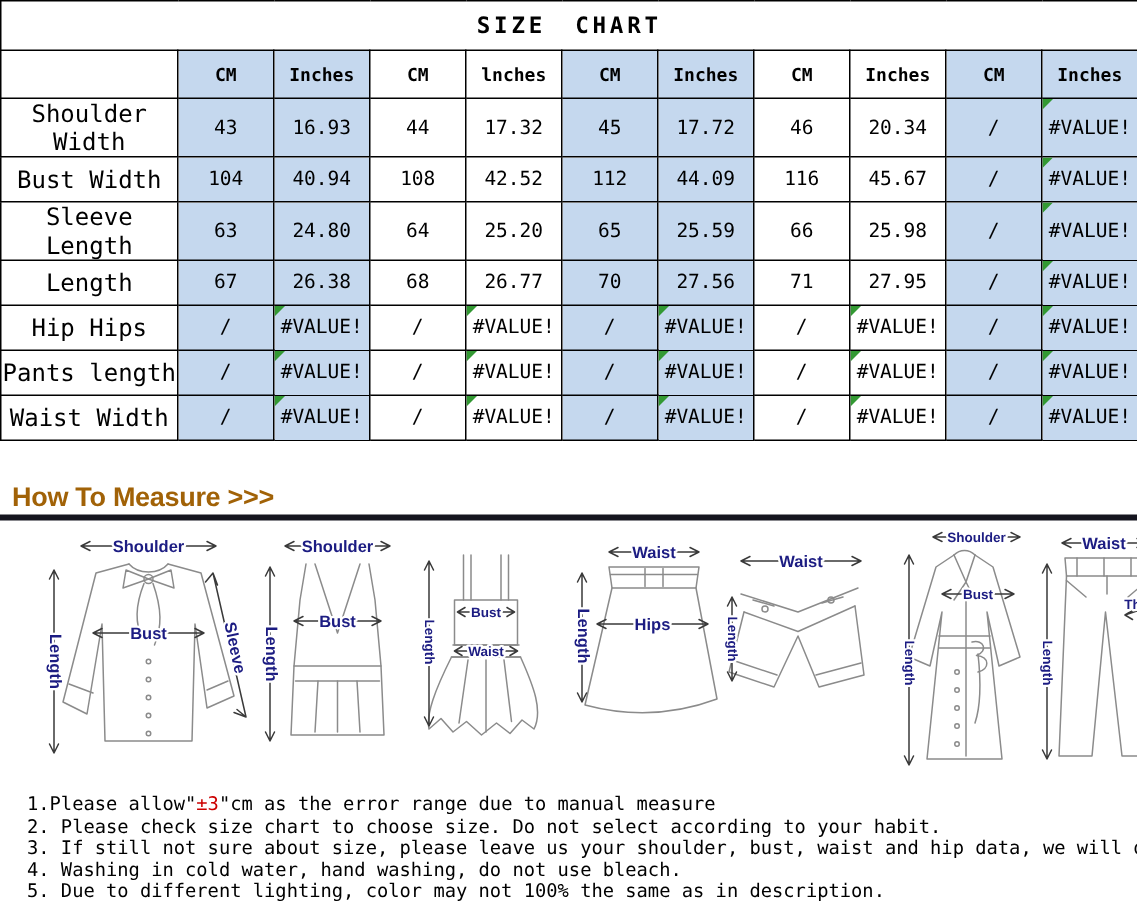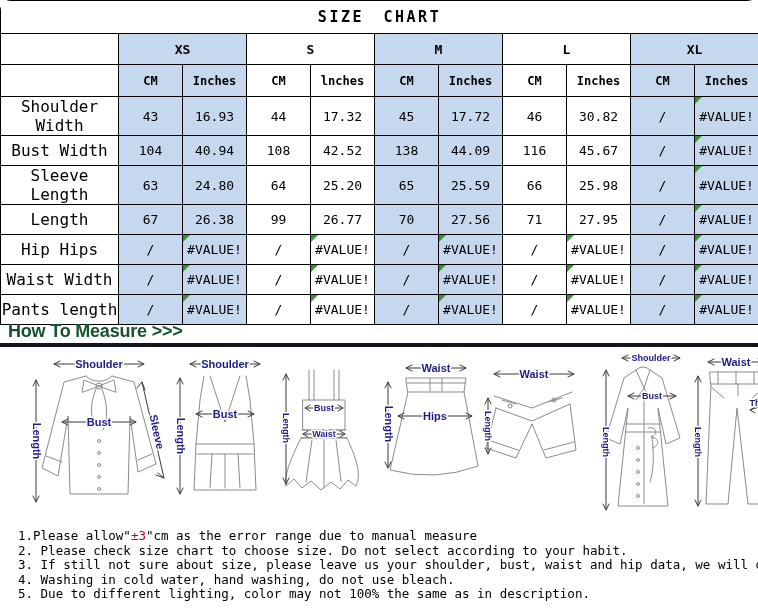--- a/index.html
+++ b/index.html
@@ -1,35 +1,35 @@
 <!DOCTYPE html>
 <html><head>
 <meta charset="utf-8">
 <style>
   html,body{margin:0;padding:0;background:#fff;}
   .screen{position:relative;width:758px;height:611px;background:#ffffff;overflow:hidden;
-          font-family:"DejaVu Sans Mono","Liberation Mono",monospace;color:#000;border-radius:11px;}
+          font-family:"DejaVu Sans Mono","Liberation Mono",monospace;color:#000;}
 
   
   table.sizechart{position:absolute;left:0;top:0;width:758px;border-collapse:collapse;table-layout:fixed;}
   table.sizechart td{border:1px solid #000;text-align:center;vertical-align:middle;overflow:hidden;padding:0;}
   td.title-cell{height:32px;border:1px solid #777;border-bottom:1px solid #000;
                 font-size:15px;font-weight:bold;letter-spacing:2.5px;word-spacing:8px;}
   tr.size-row td{height:30px;font-size:13px;font-weight:bold;}
   tr.unit-row td{height:31px;font-size:12px;font-weight:bold;}
   tr.data-row td{height:29px;font-size:13px;}
   tr.data-row td.rlab{font-size:16px;}
   td.b{background:#c5d8ee;}
   td.err{position:relative;font-size:12px;}
   td.err::before{content:"";position:absolute;top:0;left:0;width:0;height:0;
                  border-top:7px solid #339933;border-right:7px solid transparent;}
 
   
   .howto{position:absolute;left:8px;top:321px;font-family:"Liberation Sans",sans-serif;
-         font-weight:bold;font-size:18px;color:#14532d;letter-spacing:-0.2px;}
+         font-weight:bold;font-size:18px;color:#a16207;letter-spacing:-0.2px;}
   .rule{position:absolute;left:0;top:343px;width:758px;height:4px;background:#15151f;}
 
   
   .diagrams{position:absolute;left:16px;top:350px;width:758px;height:178px;}
   .diagrams svg{position:absolute;overflow:visible;}
   .garment path,.garment circle{fill:none;stroke:#8b8b8b;stroke-width:1;stroke-linejoin:round;stroke-linecap:round;}
   .arrow{fill:none;stroke:#3a3a3a;stroke-width:1;stroke-linejoin:round;stroke-linecap:round;}
   .lbl{font-family:"Liberation Sans",sans-serif;font-weight:bold;font-size:11px;fill:#1c1c82;
        paint-order:stroke;stroke:#ffffff;stroke-width:3px;stroke-linejoin:round;text-anchor:middle;}
   .lbl.sm{font-size:9px;}
@@ -53,28 +53,20 @@
       <col style="width:64px">
         <col style="width:64px">
         <col style="width:64px">
         <col style="width:64px">
       <col style="width:64px">
         <col style="width:64px">
     </colgroup>
     <tbody>
       <tr>
         <td colspan="11" class="title-cell">SIZE CHART</td>
-      </tr>
-      <tr class="size-row">
-        <td></td>
-        <td colspan="2" class="b">XS</td>
-        <td colspan="2">S</td>
-        <td colspan="2" class="b">M</td>
-        <td colspan="2">L</td>
-        <td colspan="2" class="b">XL</td>
       </tr>
       <tr class="unit-row">
         <td></td>
         <td class="b">CM</td>
         <td class="b">Inches</td>
         <td>CM</td>
         <td>lnches</td>
         <td class="b">CM</td>
         <td class="b">Inches</td>
         <td>CM</td>
@@ -85,31 +77,31 @@
 
       <tr class="data-row">
         <td class="rlab">Shoulder Width</td>
         <td class="b">43</td>
         <td class="b">16.93</td>
         <td>44</td>
         <td>17.32</td>
         <td class="b">45</td>
         <td class="b">17.72</td>
         <td>46</td>
-        <td>30.82</td>
+        <td>20.34</td>
         <td class="b">/</td>
         <td class="b err">#VALUE!</td>
       </tr>
       <tr class="data-row">
         <td class="rlab">Bust Width</td>
         <td class="b">104</td>
         <td class="b">40.94</td>
         <td>108</td>
         <td>42.52</td>
-        <td class="b">138</td>
+        <td class="b">112</td>
         <td class="b">44.09</td>
         <td>116</td>
         <td>45.67</td>
         <td class="b">/</td>
         <td class="b err">#VALUE!</td>
       </tr>
       <tr class="data-row">
         <td class="rlab">Sleeve Length</td>
         <td class="b">63</td>
         <td class="b">24.80</td>
@@ -119,21 +111,21 @@
         <td class="b">25.59</td>
         <td>66</td>
         <td>25.98</td>
         <td class="b">/</td>
         <td class="b err">#VALUE!</td>
       </tr>
       <tr class="data-row">
         <td class="rlab">Length</td>
         <td class="b">67</td>
         <td class="b">26.38</td>
-        <td>99</td>
+        <td>68</td>
         <td>26.77</td>
         <td class="b">70</td>
         <td class="b">27.56</td>
         <td>71</td>
         <td>27.95</td>
         <td class="b">/</td>
         <td class="b err">#VALUE!</td>
       </tr>
       <tr class="data-row">
         <td class="rlab">Hip Hips</td>
@@ -142,34 +134,34 @@
         <td>/</td>
         <td class="err">#VALUE!</td>
         <td class="b">/</td>
         <td class="b err">#VALUE!</td>
         <td>/</td>
         <td class="err">#VALUE!</td>
         <td class="b">/</td>
         <td class="b err">#VALUE!</td>
       </tr>
       <tr class="data-row">
+        <td class="rlab">Pants length</td>
+        <td class="b">/</td>
+        <td class="b err">#VALUE!</td>
+        <td>/</td>
+        <td class="err">#VALUE!</td>
+        <td class="b">/</td>
+        <td class="b err">#VALUE!</td>
+        <td>/</td>
+        <td class="err">#VALUE!</td>
+        <td class="b">/</td>
+        <td class="b err">#VALUE!</td>
+      </tr>
+      <tr class="data-row">
         <td class="rlab">Waist Width</td>
-        <td class="b">/</td>
-        <td class="b err">#VALUE!</td>
-        <td>/</td>
-        <td class="err">#VALUE!</td>
-        <td class="b">/</td>
-        <td class="b err">#VALUE!</td>
-        <td>/</td>
-        <td class="err">#VALUE!</td>
-        <td class="b">/</td>
-        <td class="b err">#VALUE!</td>
-      </tr>
-      <tr class="data-row">
-        <td class="rlab">Pants length</td>
         <td class="b">/</td>
         <td class="b err">#VALUE!</td>
         <td>/</td>
         <td class="err">#VALUE!</td>
         <td class="b">/</td>
         <td class="b err">#VALUE!</td>
         <td>/</td>
         <td class="err">#VALUE!</td>
         <td class="b">/</td>
         <td class="b err">#VALUE!</td>

